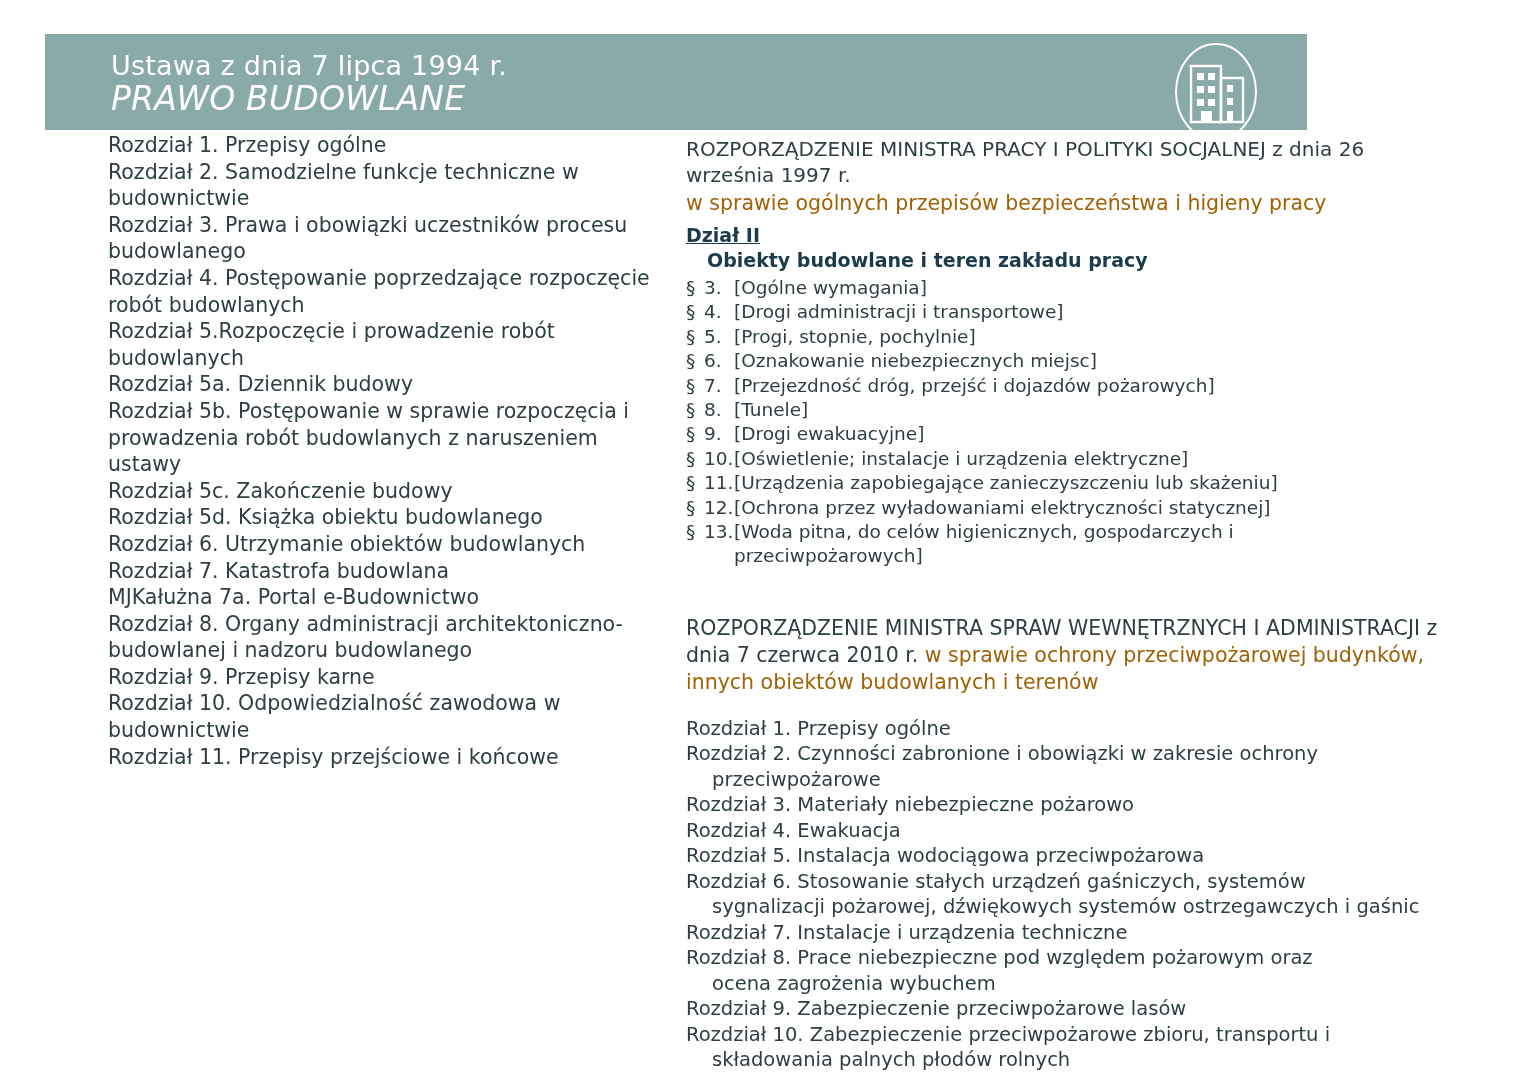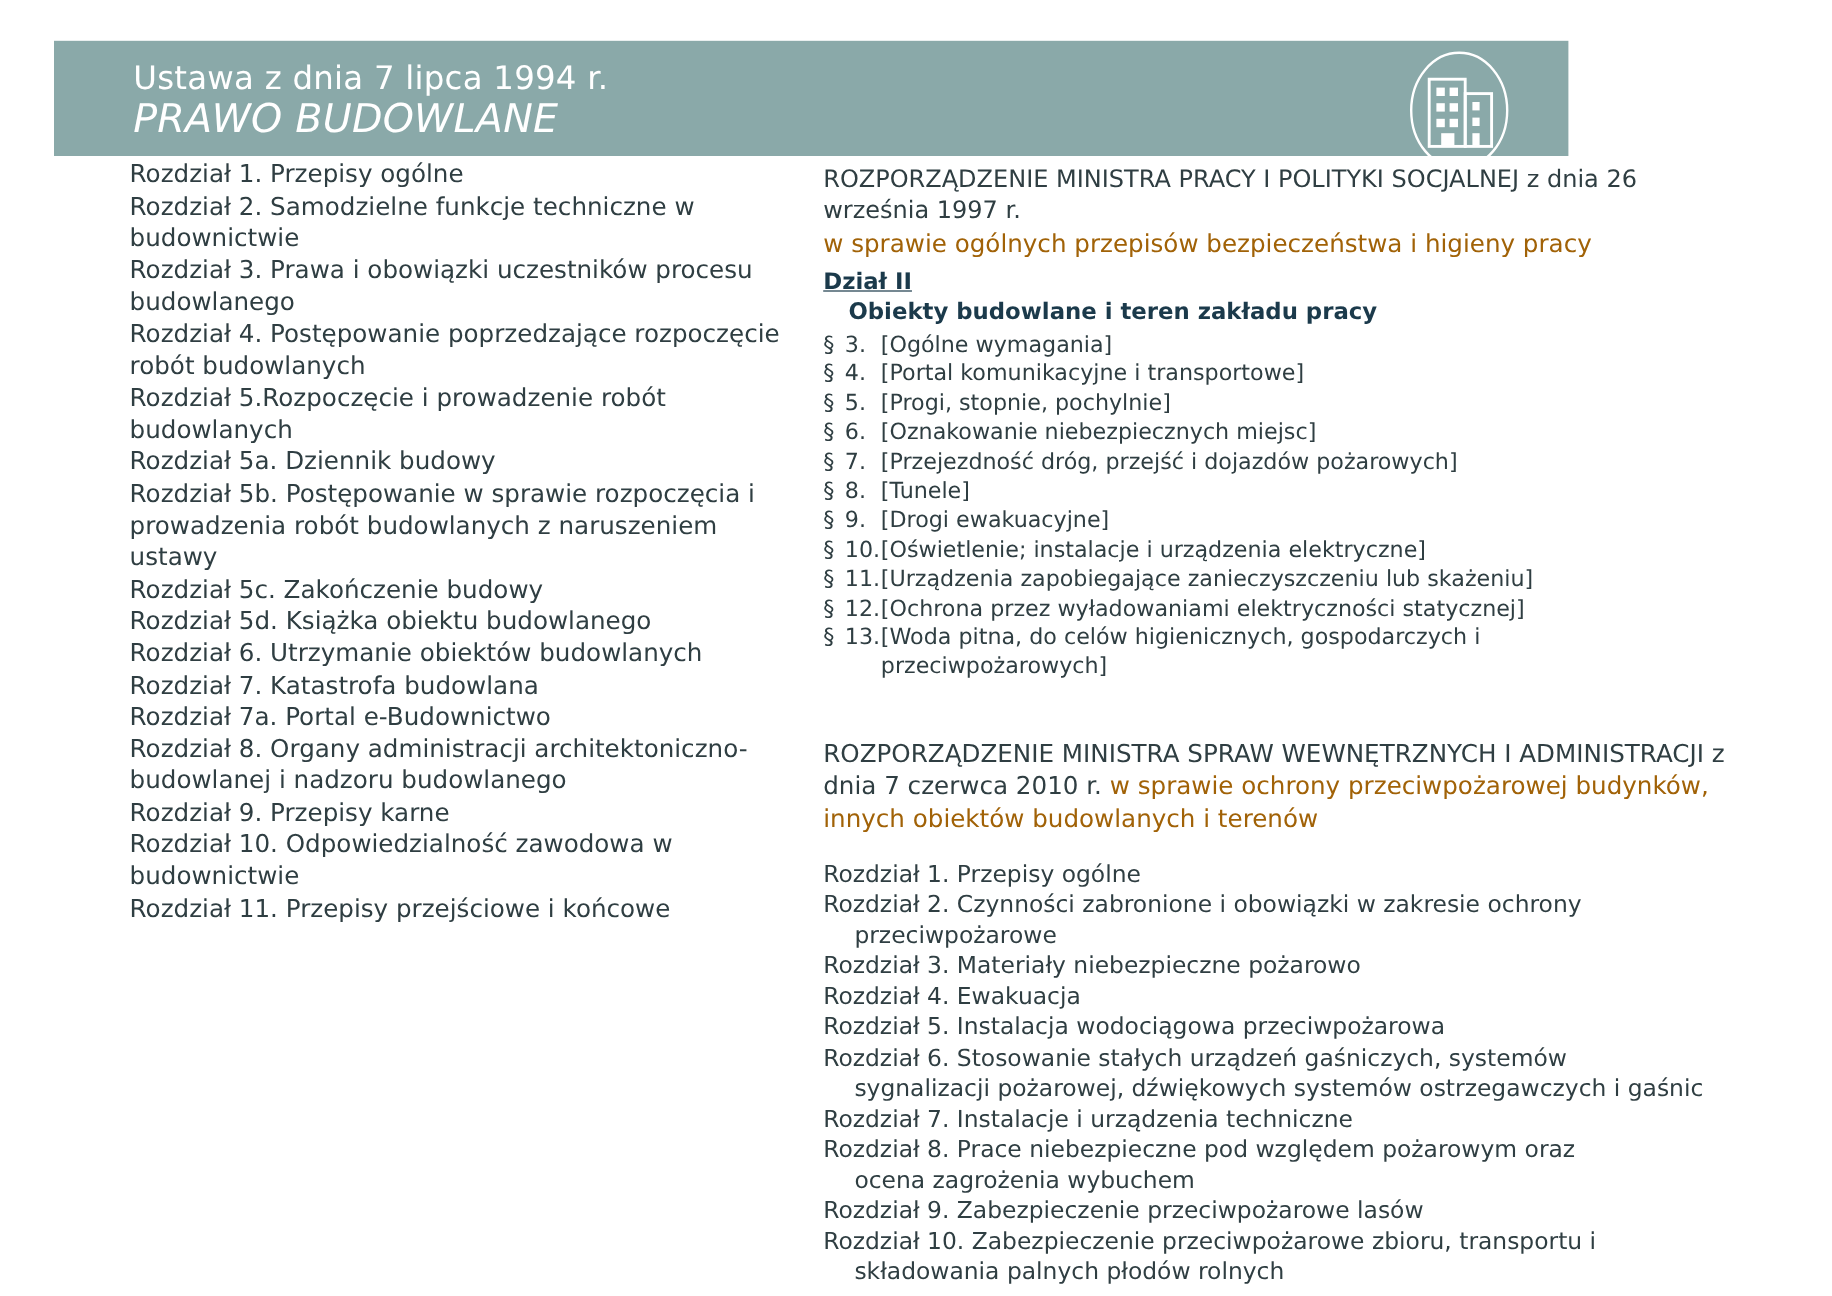--- a/index.html
+++ b/index.html
@@ -185,21 +185,21 @@
     <div class="body-line">Rozdział 2. Samodzielne funkcje techniczne w budownictwie</div>
     <div class="body-line">Rozdział 3. Prawa i obowiązki uczestników procesu budowlanego</div>
     <div class="body-line">Rozdział 4. Postępowanie poprzedzające rozpoczęcie robót budowlanych</div>
     <div class="body-line">Rozdział 5.Rozpoczęcie i prowadzenie robót budowlanych</div>
     <div class="body-line">Rozdział 5a. Dziennik budowy</div>
     <div class="body-line">Rozdział 5b. Postępowanie w sprawie rozpoczęcia i prowadzenia robót budowlanych z naruszeniem ustawy</div>
     <div class="body-line">Rozdział 5c. Zakończenie budowy</div>
     <div class="body-line">Rozdział 5d. Książka obiektu budowlanego</div>
     <div class="body-line">Rozdział 6. Utrzymanie obiektów budowlanych</div>
     <div class="body-line">Rozdział 7. Katastrofa budowlana</div>
-    <div class="body-line">Rozdział 7a. Portal e-Budownictwo</div>
+    <div class="body-line">MJKałużna 7a. Portal e-Budownictwo</div>
     <div class="body-line">Rozdział 8. Organy administracji architektoniczno-budowlanej i nadzoru budowlanego</div>
     <div class="body-line">Rozdział 9. Przepisy karne</div>
     <div class="body-line">Rozdział 10. Odpowiedzialność zawodowa w budownictwie</div>
     <div class="body-line">Rozdział 11. Przepisy przejściowe i końcowe</div>
   </div>
 
   <div class="col-right">
 
     <div class="rt-head">ROZPORZĄDZENIE MINISTRA PRACY I POLITYKI SOCJALNEJ z dnia 26 września 1997 r.</div>
     <div class="rt-head bold-blue" style="font-size:20.5px;line-height:27px;margin-top:2px;">w sprawie ogólnych przepisów bezpieczeństwa i higieny pracy</div>
@@ -209,21 +209,21 @@
     <table class="par-table">
       <tbody>
           <tr>
         <td class="par-sym">§</td>
         <td class="par-num">3.</td>
         <td class="par-txt">[Ogólne wymagania]</td>
       </tr>
       <tr>
         <td class="par-sym">§</td>
         <td class="par-num">4.</td>
-        <td class="par-txt">[Portal komunikacyjne i transportowe]</td>
+        <td class="par-txt">[Drogi administracji i transportowe]</td>
       </tr>
       <tr>
         <td class="par-sym">§</td>
         <td class="par-num">5.</td>
         <td class="par-txt">[Progi, stopnie, pochylnie]</td>
       </tr>
       <tr>
         <td class="par-sym">§</td>
         <td class="par-num">6.</td>
         <td class="par-txt">[Oznakowanie niebezpiecznych miejsc]</td>

